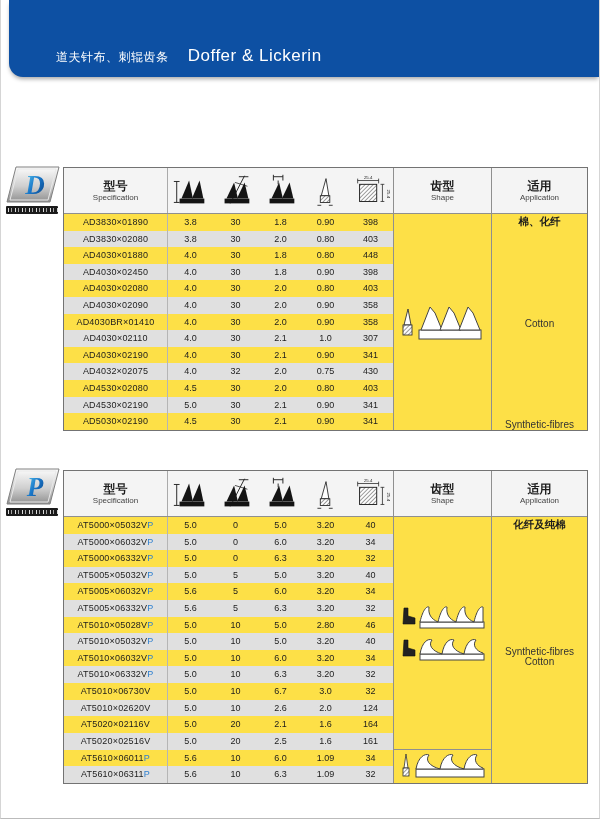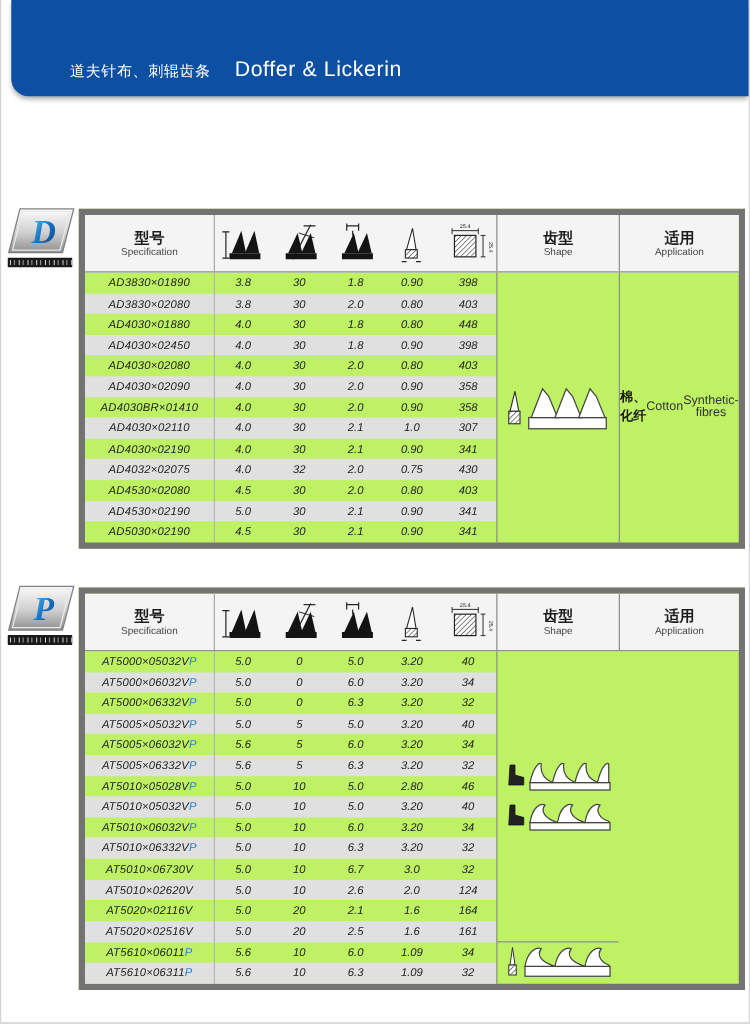--- a/index.html
+++ b/index.html
@@ -11,41 +11,41 @@
           border-radius:0 0 0 14px;box-shadow:0 3px 4px -1px rgba(0,0,0,.35);}
   .banner .title{position:absolute;left:47px;bottom:11px;color:#fff;font-size:17px;letter-spacing:.5px;white-space:nowrap;}
   .banner .title .cn{font-size:12px;}
   .banner .title .en{margin-left:14px;}
   
   .logo{position:absolute;left:4px;width:56px;height:48px;}
   .logo .strip{position:absolute;left:1px;bottom:0;width:52px;height:8px;background:#1b1b1b;
     background-image:repeating-linear-gradient(90deg,rgba(255,255,255,.85) 0 1px,transparent 1px 3px,rgba(255,255,255,.6) 3px 4px,transparent 4px 7px);
     background-size:7px 4px;background-position:2px 2px;background-repeat:repeat-x;border-radius:1px;}
   
-  .spec-table{position:absolute;left:62px;width:523px;border:5px solid #737373;box-sizing:content-box;background:#bef264;}
+  .spec-table{position:absolute;left:62px;width:523px;border:1px solid #737373;box-sizing:content-box;background:#fde047;}
   .thead{display:flex;height:45px;background:#f4f4f4;border-bottom:1px solid #8f8f8f;}
   .thead .hcell{display:flex;flex-direction:column;align-items:center;justify-content:center;box-sizing:border-box;}
   .h-spec{width:104px;border-right:1px solid #aaa;}
   .h-icon{width:45px;}
   .h-shape{width:98px;border-left:1px solid #8f8f8f;}
   .h-app{width:96px;border-left:1px solid #8f8f8f;}
   .hcell .cn{font-size:12px;font-weight:bold;color:#1c1c1c;line-height:14px;}
   .hcell .en{font-size:8px;color:#444;line-height:10px;}
   .tbody{display:flex;}
-  .rows{width:329px;font-style:italic;}
+  .rows{width:329px;}
   .trow{display:flex;height:16.62px;line-height:16.62px;}
   .trow:nth-child(even){background:#e0e0e0;}
   .cell{box-sizing:border-box;text-align:center;font-size:9px;color:#1c1c1c;overflow:hidden;}
   .cell.spec{width:104px;border-right:1px solid #b5b5b5;letter-spacing:.2px;}
   .cell.val{width:45px;}
   .suf{color:#2f80d0;}
   .shape-col{width:98px;border-left:1px solid #8f8f8f;box-sizing:border-box;position:relative;
              display:flex;flex-direction:column;}
   .app-col{width:96px;border-left:1px solid #8f8f8f;box-sizing:border-box;
-           display:flex;flex-direction:row;align-items:center;justify-content:space-between;}
+           display:flex;flex-direction:column;align-items:center;justify-content:space-between;}
   .app-col .cn{font-size:10.5px;font-weight:bold;color:#1c1c1c;line-height:15px;}
   .app-col .en{font-size:10px;color:#333;line-height:10px;text-align:center;}
   .shape-main{flex:1;display:flex;flex-direction:column;align-items:center;justify-content:center;gap:6px;}
   .shape-sub{height:33.2px;border-top:1px solid #8f8f8f;display:flex;align-items:center;justify-content:center;}
   #t1{top:167px;} #t2{top:470px;}
   #logo1{top:166px;} #logo2{top:468px;}
   svg{display:block;}
 </style>
 </head>
 <body>
@@ -492,16 +492,21 @@
           <svg width="90" height="28" viewBox="0 0 90 28">
             <path d="M8,2 L10,16 L6,16 Z" fill="#fff" stroke="#333" stroke-width="0.8"></path>
             <rect x="5" y="16" width="6" height="8" fill="url(#hatch)" stroke="#333" stroke-width="0.8"></rect>
             <rect x="18" y="17" width="68" height="8" fill="#fff" stroke="#444" stroke-width="1"></rect>
             <path d="M18,17 C20,5 27,1 31,3 C27,8 31,14 42,17 Z" fill="#fff" stroke="#444" stroke-width="1"></path>
             <path d="M42,17 C44,5 51,1 55,3 C51,8 55,14 66,17 Z" fill="#fff" stroke="#444" stroke-width="1"></path>
             <path d="M66,17 C68,5 75,1 79,3 C75,8 79,14 85,16 L85,17 Z" fill="#fff" stroke="#444" stroke-width="1"></path>
           </svg>
         </div>
       </div>
+      <div class="app-col">
+        <div class="cn">化纤及纯棉</div>
+        <div class="en">Synthetic-fibres Cotton</div>
+        <div class="en"></div>
+      </div>
     </div>
   </div>
 
 </div>
 
 </body></html>

